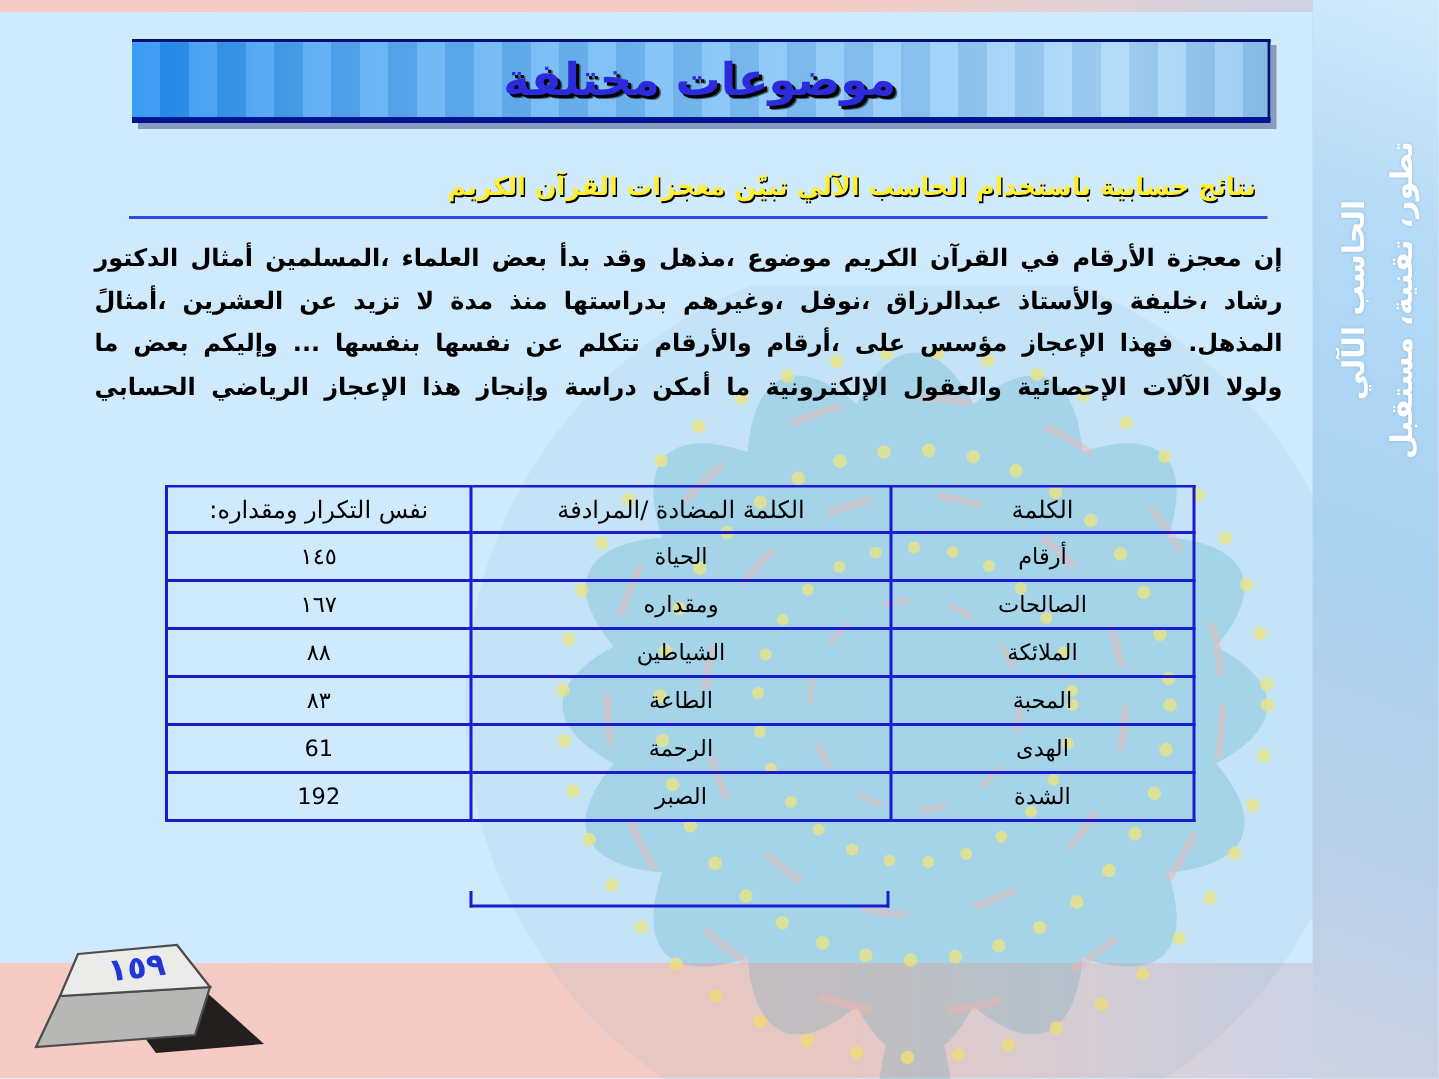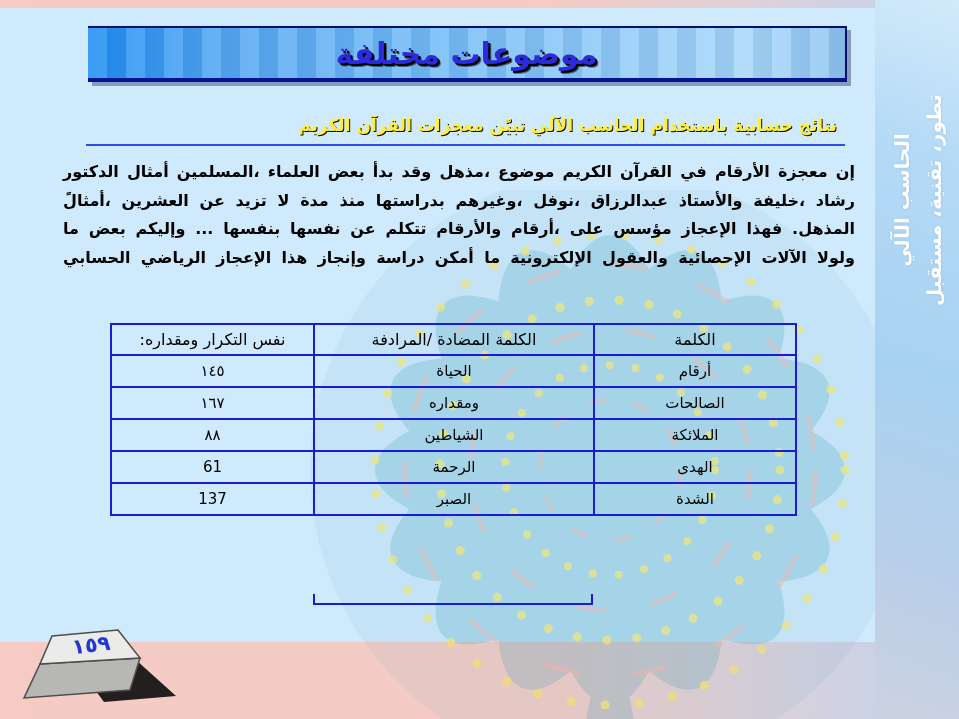--- a/index.html
+++ b/index.html
@@ -156,26 +156,31 @@
         <td class="num">١٦٧</td>
         <td>ومقداره</td>
         <td>الصالحات</td>
       </tr>
       <tr>
         <td class="num">٨٨</td>
         <td>الشياطين</td>
         <td>الملائكة</td>
       </tr>
       <tr>
+        <td class="num">٨٣</td>
+        <td>الطاعة</td>
+        <td>المحبة</td>
+      </tr>
+      <tr>
         <td class="num">61</td>
         <td>الرحمة</td>
         <td>الهدى</td>
       </tr>
       <tr>
-        <td class="num">137</td>
+        <td class="num">192</td>
         <td>الصبر</td>
         <td>الشدة</td>
       </tr>
     </tbody>
   </table>
   <div class="table-ext"></div>
 
   <svg class="keycap" viewBox="0 0 160 92" xmlns="http://www.w3.org/2000/svg">
     <polygon points="58,42 118,38 158,74 86,80" fill="#0c0c0c" opacity="0.9"></polygon>
     <polygon points="22,42 122,36 112,68 6,76" fill="#b7b7b5" stroke="#4c4c4c" stroke-width="1.5"></polygon>

